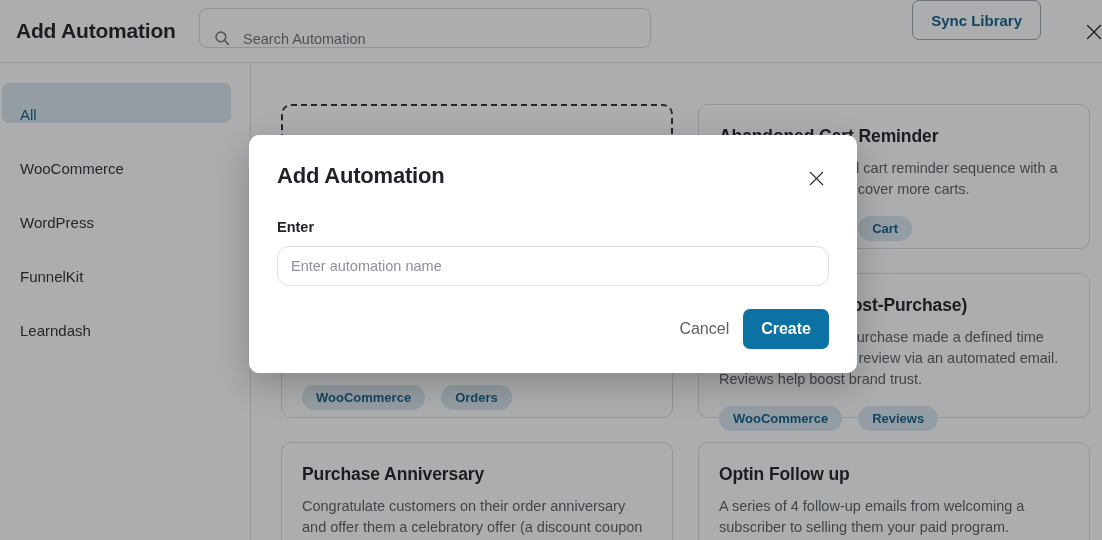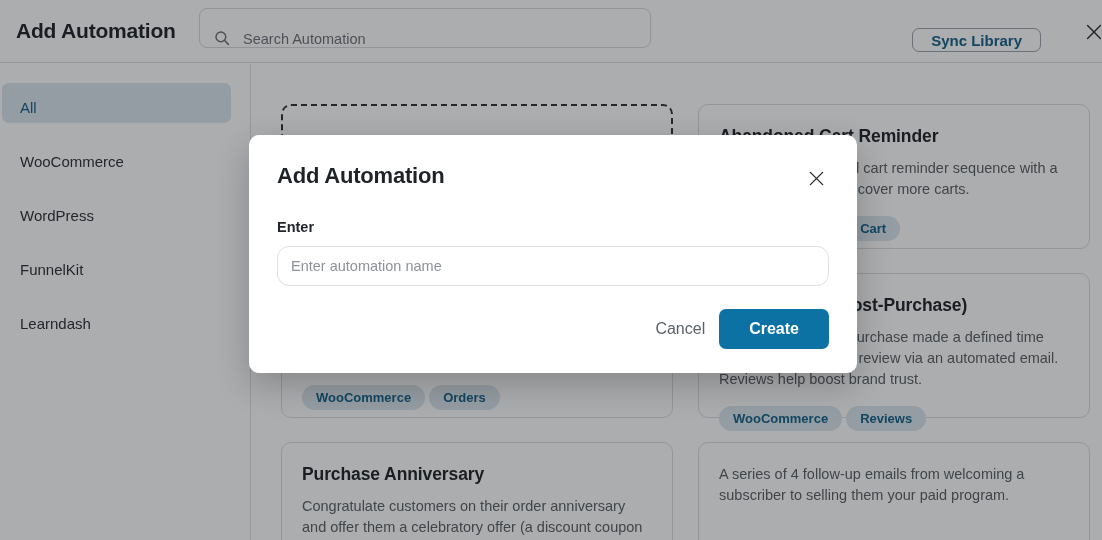--- a/index.html
+++ b/index.html
@@ -74,22 +74,22 @@
     font-size: 14.5px;
     color: #32373c;
     margin-left: 12px;
     margin-right: 12px;
   }
   .search-input::placeholder { color: #6e737a; }
 
   .sync-btn {
     position: absolute;
     right: 61px;
-    top: 28px;
-    height: 24px;
+    top: 0;
+    height: 40px;
     padding: 0 18px;
     border: 1px solid #9aa3ac;
     border-radius: 7px;
     background: #ffffff;
     color: #14618a;
     font-family: "Liberation Sans", sans-serif;
     font-size: 15px;
     font-weight: 700;
     cursor: pointer;
     white-space: nowrap;
@@ -115,23 +115,23 @@
     top: 64px;
     width: 251px;
     height: 476px;
     background: #ffffff;
     border-right: 1px solid #dcdfe3;
     padding-top: 19px;
   }
   .side-item {
     height: 40px;
     margin: 0 19px 14px 2px;
-    padding: 16px 18px;
-    display: flex;
-    align-items: flex-start;
+    padding: 0 18px;
+    display: flex;
+    align-items: flex-end;
     border-radius: 7px;
     font-size: 15px;
     color: #2d3239;
     cursor: pointer;
     white-space: nowrap;
   }
   .side-item.active {
     background: #dbe7ef;
     color: #14618a;
   }
@@ -169,21 +169,21 @@
     color: #1f2328;
     margin-bottom: 11px;
     letter-spacing: -0.1px;
   }
   .card-desc {
     font-size: 14.5px;
     line-height: 1.45;
     color: #5b6167;
     margin-bottom: 16px;
   }
-  .tags { display: flex; gap: 4px; flex-wrap: wrap; }
+  .tags { display: flex; gap: 16px; flex-wrap: wrap; }
   .tag {
     background: #dbe7ef;
     color: #14618a;
     border-radius: 20px;
     padding: 5px 14px;
     font-size: 13px;
     font-weight: 700;
     white-space: nowrap;
     cursor: pointer;
   }
@@ -262,21 +262,21 @@
     cursor: pointer;
   }
   .create-btn {
     border: none;
     background: #0b72a3;
     color: #ffffff;
     font-family: "Liberation Sans", sans-serif;
     font-size: 16px;
     font-weight: 700;
     border-radius: 7px;
-    padding: 11px 30px;
+    padding: 11px 18px;
     cursor: pointer;
   }
 </style>
 </head>
 <body>
 
 <div id="app">
 
   <div class="page">
 
@@ -346,20 +346,21 @@
             <span class="tag">WooCommerce</span>
             <span class="tag">Reviews</span>
           </div>
         </div>
         <div class="card">
           <div class="card-title">Purchase Anniversary</div>
           <div class="card-desc">Congratulate customers on their order anniversary and offer them a celebratory offer (a discount coupon code) for next purchase.</div>
           <div class="tags"></div>
         </div>
         <div class="card">
+          <div class="card-title">Optin Follow up</div>
           <div class="card-desc">A series of 4 follow-up emails from welcoming a subscriber to selling them your paid program.</div>
           <div class="tags"></div>
         </div>
       </div>
   </div>
 
   <div class="overlay"></div>
 
   <div class="modal">
     <div class="modal-head">

